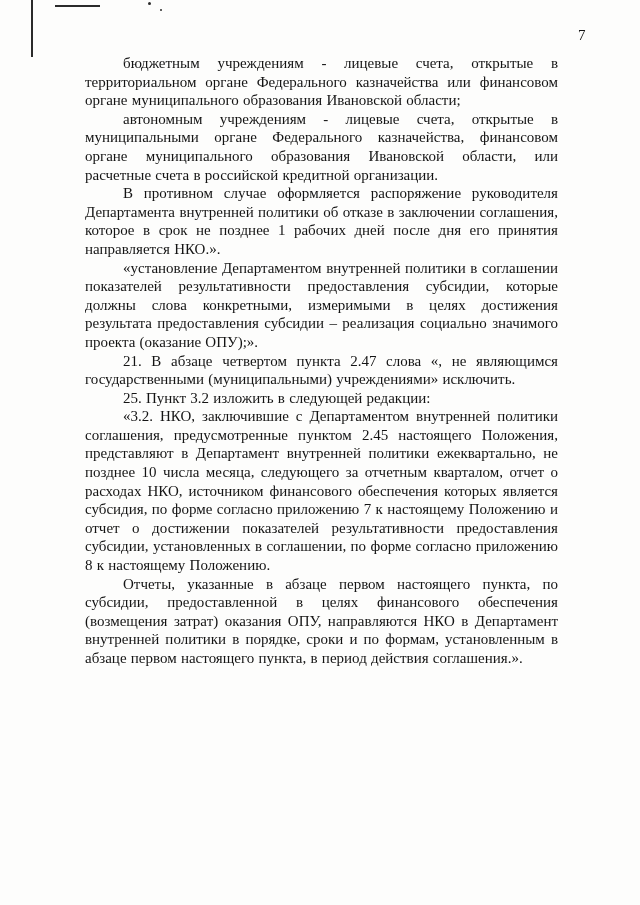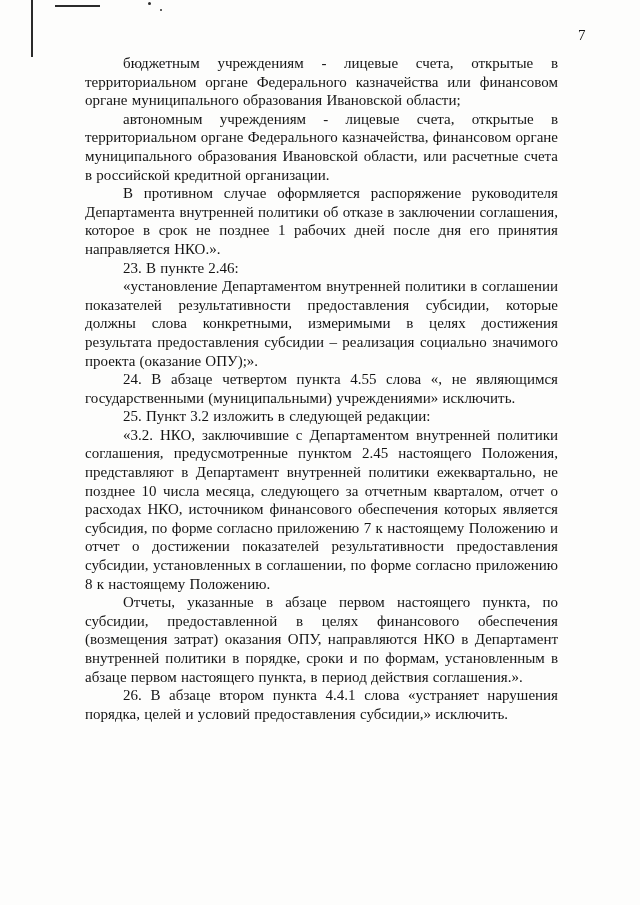--- a/index.html
+++ b/index.html
@@ -74,22 +74,20 @@
 
 <div class="artifact artifact-vline"></div>
 <div class="artifact artifact-hline"></div>
 <div class="artifact artifact-dot1"></div>
 <div class="artifact artifact-dot2"></div>
 
 <div class="page-number">7</div>
 
 <div class="doc">
   <p>бюджетным учреждениям - лицевые счета, открытые в территориальном органе Федерального казначейства или финансовом органе муниципального образования Ивановской области;</p>
-  <p>автономным учреждениям - лицевые счета, открытые в территориальном органе Федерального казначейства, финансовом органе муниципального образования Ивановской области, или расчетные счета в российской кредитной организации.</p>
+  <p>автономным учреждениям - лицевые счета, открытые в муниципальными органе Федерального казначейства, финансовом органе муниципального образования Ивановской области, или расчетные счета в российской кредитной организации.</p>
   <p>В противном случае оформляется распоряжение руководителя Департамента внутренней политики об отказе в заключении соглашения, которое в срок не позднее 1 рабочих дней после дня его принятия направляется НКО.».</p>
-  <p>23. В пункте 2.46:</p>
   <p>«установление Департаментом внутренней политики в соглашении показателей результативности предоставления субсидии, которые должны слова конкретными, измеримыми в целях достижения результата предоставления субсидии – реализация социально значимого проекта (оказание ОПУ);».</p>
-  <p>24. В абзаце четвертом пункта 4.55 слова «, не являющимся государственными (муниципальными) учреждениями» исключить.</p>
+  <p>21. В абзаце четвертом пункта 2.47 слова «, не являющимся государственными (муниципальными) учреждениями» исключить.</p>
   <p>25. Пункт 3.2 изложить в следующей редакции:</p>
   <p>«3.2. НКО, заключившие с Департаментом внутренней политики соглашения, предусмотренные пунктом 2.45 настоящего Положения, представляют в Департамент внутренней политики ежеквартально, не позднее 10 числа месяца, следующего за отчетным кварталом, отчет о расходах НКО, источником финансового обеспечения которых является субсидия, по форме согласно приложению 7 к настоящему Положению и отчет о достижении показателей результативности предоставления субсидии, установленных в соглашении, по форме согласно приложению 8 к настоящему Положению.</p>
   <p>Отчеты, указанные в абзаце первом настоящего пункта, по субсидии, предоставленной в целях финансового обеспечения (возмещения затрат) оказания ОПУ, направляются НКО в Департамент внутренней политики в порядке, сроки и по формам, установленным в абзаце первом настоящего пункта, в период действия соглашения.».</p>
-  <p>26. В абзаце втором пункта 4.4.1 слова «устраняет нарушения порядка, целей и условий предоставления субсидии,» исключить.</p>
 </div>
 
 </body></html>

